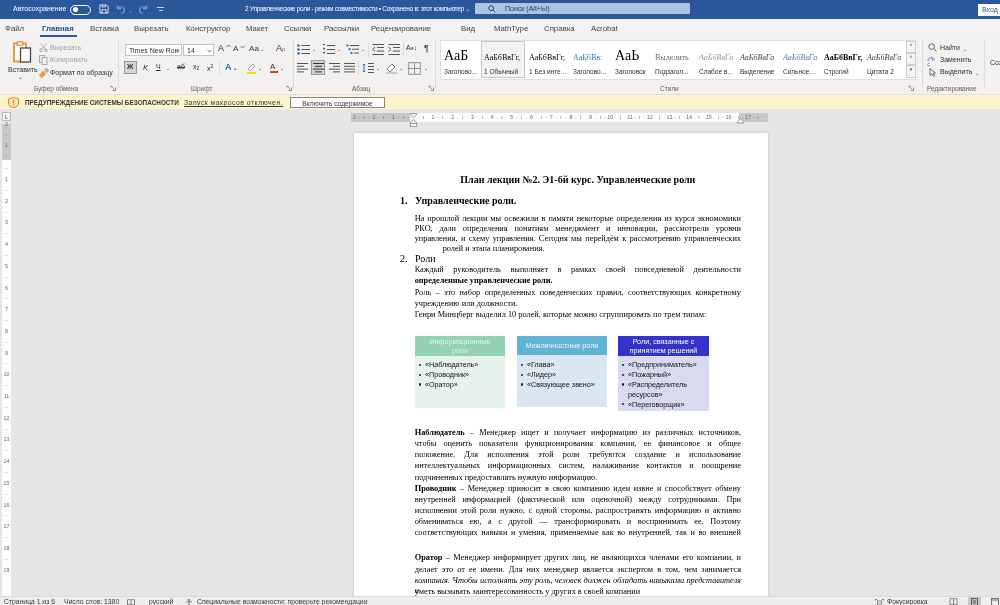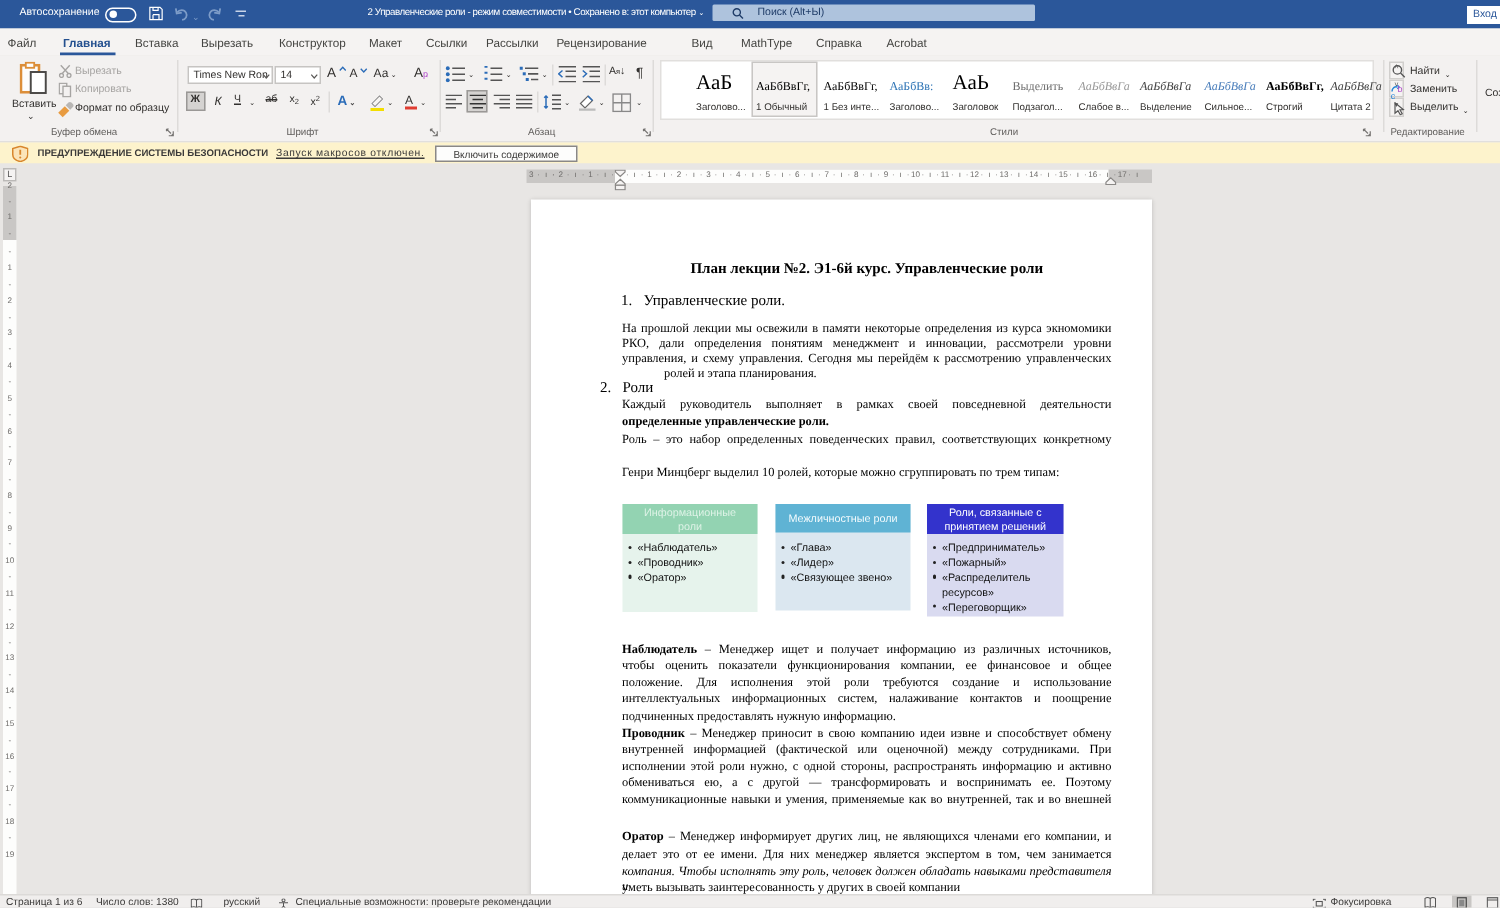--- a/index.html
+++ b/index.html
@@ -243,21 +243,21 @@
     <path d="M6.5 0.7 V12.3 M0.7 6.5 H12.3" stroke="#888" stroke-width="0.9"></path>
   </svg>
   <div class="rbtxt" style="left:424px; top:28px; font-size:5px;">⌄</div>
   <div class="glabel" style="left:352px;">Абзац</div>
   <svg class="launch" style="left:428px;" viewBox="0 0 7 7">
       <path d="M1 1 v1.5 M1 1 h1.5 M1.2 1.2 L4 4 M5.5 2.5 V5.5 H2.5 M4.3 5.5 L5.5 4.3" stroke="#767472" stroke-width="0.8" fill="none"></path>
     </svg>
   <div class="vsep" style="left:435px;"></div>
 
   <div class="abs" style="left:440px; top:3px; width:476px; height:40px; background:#fff; border:1px solid #e1dfdd;"></div>
-  <div id="styles" class="abs" style="left:460px; top:3px; width:476px; height:40px;">
+  <div id="styles" class="abs" style="left:440px; top:3px; width:476px; height:40px;">
       <div class="abs" style="left:4px; top:8px; font-family:'Liberation Serif',serif; font-size:14px; color:#000; white-space:nowrap;">АаБ</div>
       <div class="abs" style="left:4px; top:27.5px; font-size:6.5px; color:#32302e; white-space:nowrap;">Заголово...</div>
       <div class="abs" style="left:41px; top:1px; width:44px; height:37px; background:#f5f3f2; border:1px solid #c8c6c4;"></div>
       <div class="abs" style="left:44px; top:13px; font-family:'Liberation Serif',serif; font-size:8px; color:#000; white-space:nowrap;">АаБбВвГг,</div>
       <div class="abs" style="left:44px; top:27.5px; font-size:6.5px; color:#32302e; white-space:nowrap;">1 Обычный</div>
       <div class="abs" style="left:89px; top:13px; font-family:'Liberation Serif',serif; font-size:8px; color:#000; white-space:nowrap;">АаБбВвГг,</div>
       <div class="abs" style="left:89px; top:27.5px; font-size:6.5px; color:#32302e; white-space:nowrap;">1 Без инте...</div>
       <div class="abs" style="left:133px; top:13px; font-family:'Liberation Serif',serif; font-size:8px; color:#2e74b5; white-space:nowrap;">АаБбВв:</div>
       <div class="abs" style="left:133px; top:27.5px; font-size:6.5px; color:#32302e; white-space:nowrap;">Заголово...</div>
       <div class="abs" style="left:175px; top:8px; font-family:'Liberation Serif',serif; font-size:14px; color:#000; white-space:nowrap;">АаЬ</div>
@@ -464,29 +464,30 @@
       <div class="abs" style="left:0; top:414.20000000000005px; width:9px; text-align:center;">17</div>
       <div class="abs" style="left:0; top:403.35px; width:9px; text-align:center;">-</div>
       <div class="abs" style="left:0; top:435.9px; width:9px; text-align:center;">18</div>
       <div class="abs" style="left:0; top:425.04999999999995px; width:9px; text-align:center;">-</div>
       <div class="abs" style="left:0; top:457.5999999999999px; width:9px; text-align:center;">19</div>
       <div class="abs" style="left:0; top:446.7499999999999px; width:9px; text-align:center;">-</div>
     </div>
 
   <div id="content" class="abs doc" style="left:354px; top:24px; width:414px; height:443px;">
     <div class="abs" style="left:60.7px; top:41.9px; width:326.3px; text-align:center; font-weight:bold; font-family:'Liberation Serif',serif; font-size:10px; line-height:10.7px; white-space:nowrap;">План лекции №2. Э1-6й курс. Управленческие роли</div>
-    <div class="line big" style="left:60px; top:62.6px;">1.&nbsp;&nbsp;&nbsp;Управленческие роли.</div>
+    <div class="line big" style="left:46px; top:62.6px;font-weight:bold;">1.&nbsp;&nbsp;&nbsp;Управленческие роли.</div>
     <div class="jline" style="top:80.75px;">На прошлой лекции мы освежили в памяти некоторые определения из курса экномомики</div>
     <div class="jline" style="top:90.95px;">РКО, дали определения понятиям менеджмент и инновации, рассмотрели уровни</div>
     <div class="jline" style="top:101.15px;">управления, и схему управления. Сегодня мы перейдём к рассмотрению управленческих</div>
     <div class="line" style="top:110.75px;margin-left:28px;">ролей и этапа планирования.</div>
     <div class="line big" style="left:46px; top:120.6px;">2.&nbsp;&nbsp;&nbsp;Роли</div>
     <div class="jline" style="top:132.45px;">Каждый руководитель выполняет в рамках своей повседневной деятельности</div>
     <div class="line" style="top:143.35px;font-weight:bold;">определенные управленческие роли.</div>
     <div class="jline" style="top:154.75px;">Роль – это набор определенных поведенческих правил, соответствующих конкретному</div>
+    <div class="line" style="top:165.75px;">учреждению или должности.</div>
     <div class="line" style="top:177.15px;">Генри Минцберг выделил 10 ролей, которые можно сгруппировать по трем типам:</div>
 
     <div class="bx" style="left:61px; top:203px; width:90px; height:72px; background:#e6f3ec;">
       <div class="bxh" style="width:90px; height:20px; background:#93d3b2; color:#ddf2e6;">Информационные<br>роли</div>
       <div class="bxb" style="margin-top:4px;">
         <div>«Наблюдатель»</div>
           <div>«Проводник»</div>
           <div>«Оратор»</div>
       </div>
     </div>
@@ -510,21 +511,21 @@
 
     <div class="jline" style="top:295.15px;"><b>Наблюдатель</b> – Менеджер ищет и получает информацию из различных источников,</div>
     <div class="jline" style="top:306.45px;">чтобы оценить показатели функционирования компании, ее финансовое и общее</div>
     <div class="jline" style="top:317.35px;">положение. Для исполнения этой роли требуются создание и использование</div>
     <div class="jline" style="top:328.45px;">интеллектуальных информационных систем, налаживание контактов и поощрение</div>
     <div class="line" style="top:339.55px;">подчиненных предоставлять нужную информацию.</div>
     <div class="jline" style="top:350.55px;"><b>Проводник</b> – Менеджер приносит в свою компанию идеи извне и способствует обмену</div>
     <div class="jline" style="top:361.65px;">внутренней информацией (фактической или оценочной) между сотрудниками. При</div>
     <div class="jline" style="top:372.75px;">исполнении этой роли нужно, с одной стороны, распространять информацию и активно</div>
     <div class="jline" style="top:383.85px;">обмениваться ею, а с другой — трансформировать и воспринимать ее. Поэтому</div>
-    <div class="jline" style="top:394.95px;">коммуникационные навыки и умения, применяемые как во внутренней, так и во внешней</div>
+    <div class="jline" style="top:394.95px;">соответствующих навыки и умения, применяемые как во внутренней, так и во внешней</div>
     <div class="jline" style="top:420.45px;"><b>Оратор</b> – Менеджер информирует других лиц, не являющихся членами его компании, и</div>
     <div class="jline" style="top:431.55px;">делает это от ее имени. Для них менеджер является экспертом в том, чем занимается</div>
     <div class="jline" style="top:442.65px;font-style:italic;">компания. Чтобы исполнять эту роль, человек должен обладать навыками представителя и</div>
     <div class="line" style="top:453.75px;">уметь вызывать заинтересованность у других в своей компании</div>
   </div>
 </div>
 
 <div id="statusbar" class="abs">
   <div class="st" style="left:4px;">Страница 1 из 6</div>
   <div class="st" style="left:64px;">Число слов: 1380</div>

